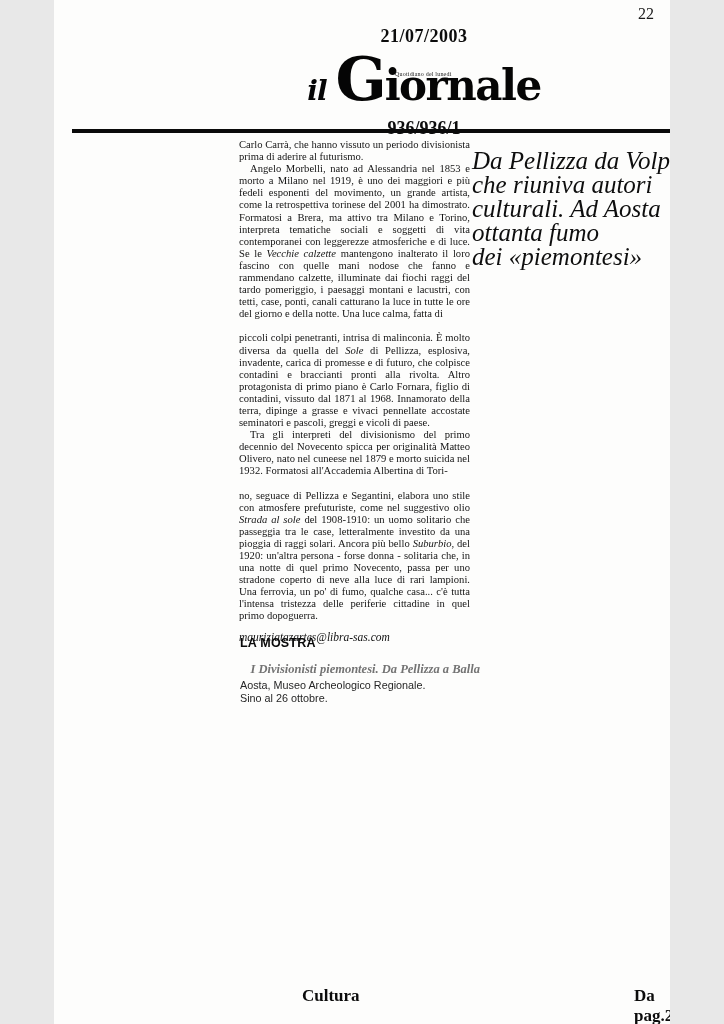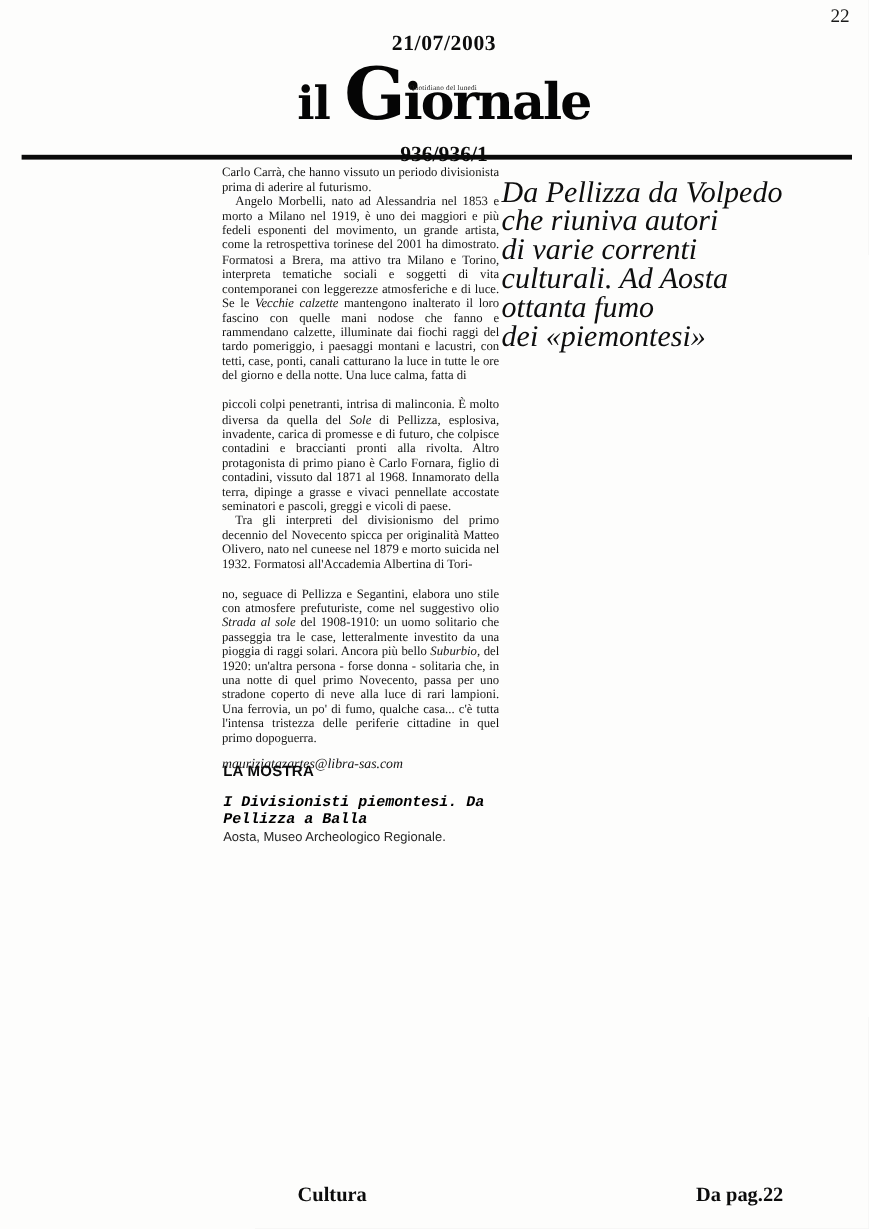--- a/index.html
+++ b/index.html
@@ -1,19 +1,19 @@
 <!DOCTYPE html>
 <html lang="it"><head>
 <meta charset="utf-8">
 <style>
   html, body { margin: 0; padding: 0; }
   body { background: #e8e8e8; }
   .page {
     position: relative;
-    width: 724px;
+    width: 616px;
     height: 1024px;
     background: #fdfdfc;
     color: #111;
     font-family: "Liberation Serif", serif;
     overflow: hidden;
     margin: 0 auto;
   }
   .corner-num {
     position: absolute;
     top: 5px;
@@ -35,21 +35,21 @@
     color: #0c0c0c;
   }
   .masthead {
     margin-top: 2px;
     line-height: 1;
     white-space: nowrap;
     color: #050505;
     font-family: "DejaVu Serif", serif;
     font-weight: bold;
   }
-  .masthead .il   { font-size: 38px; letter-spacing: -1px; }
+  .masthead .il   { font-size: 28px; letter-spacing: -1px; font-style: italic; }
   .masthead .bigG { font-size: 60px; letter-spacing: -2px; }
   .masthead .rest { font-size: 42px; letter-spacing: -1.5px; }
   .tagline {
     position: absolute;
     top: 71px;
     left: 341px;
     font-size: 6px;
     letter-spacing: 0.2px;
     color: #222;
     filter: blur(0.4px);
@@ -116,26 +116,27 @@
   }
   .mostra-heading {
     font-family: "Liberation Sans", sans-serif;
     font-weight: bold;
     font-size: 12.5px;
     letter-spacing: 0.2px;
     color: #0a0a0a;
     margin-bottom: 12px;
   }
   .mostra-title {
-    font-family: Liberation Mono, monospace;
+    font-family: Liberation Serif, serif;
     font-weight: bold;
     font-style: italic;
     font-size: 12.5px;
-    color: #000000;
+    color: #737373;
     margin-bottom: 2px;
+    text-align: right;
   }
   .mostra-venue, .mostra-dates {
     font-family: "Liberation Sans", sans-serif;
     font-size: 10.8px;
     line-height: 12.5px;
     color: #262626;
   }
   
   .footer-section {
     position: absolute;
@@ -184,28 +185,28 @@
         <div class="block">
           <p><span>no, seguace di Pellizza e Segantini, elabora uno stile con atmosfere prefuturiste, come nel suggestivo olio </span><em>Strada al sole</em><span> del 1908-1910: un uomo solitario che passeggia tra le case, letteralmente investito da una pioggia di raggi solari. Ancora più bello </span><em>Suburbio</em><span>, del 1920: un'altra persona - forse donna - solitaria che, in una notte di quel primo Novecento, passa per uno stradone coperto di neve alla luce di rari lampioni. Una ferrovia, un po' di fumo, qualche casa... c'è tutta l'intensa tristezza delle periferie cittadine in quel primo dopoguerra.</span></p>
         </div>
       </div>
     <div class="byline">mauriziatazartes@libra-sas.com</div>
   </div>
 
   <div class="pullquote" id="pullquote">
       <div>Da Pellizza da Volpedo</div>
       <div>che riuniva autori</div>
-      <div>di varie correnti</div>
       <div>culturali. Ad Aosta</div>
       <div>ottanta fumo</div>
       <div>dei «piemontesi»</div>
     </div>
 
   <div class="mostra">
     <div class="mostra-heading">LA MOSTRA</div>
     <div class="mostra-title">I Divisionisti piemontesi. Da Pellizza a Balla</div>
     <div class="mostra-venue">Aosta, Museo Archeologico Regionale.</div>
+    <div class="mostra-dates">Sino al 26 ottobre.</div>
   </div>
 
   <div class="footer-section">Cultura</div>
   <div class="footer-frompage">Da pag.22</div>
 
 </div>
 
 </body></html>

